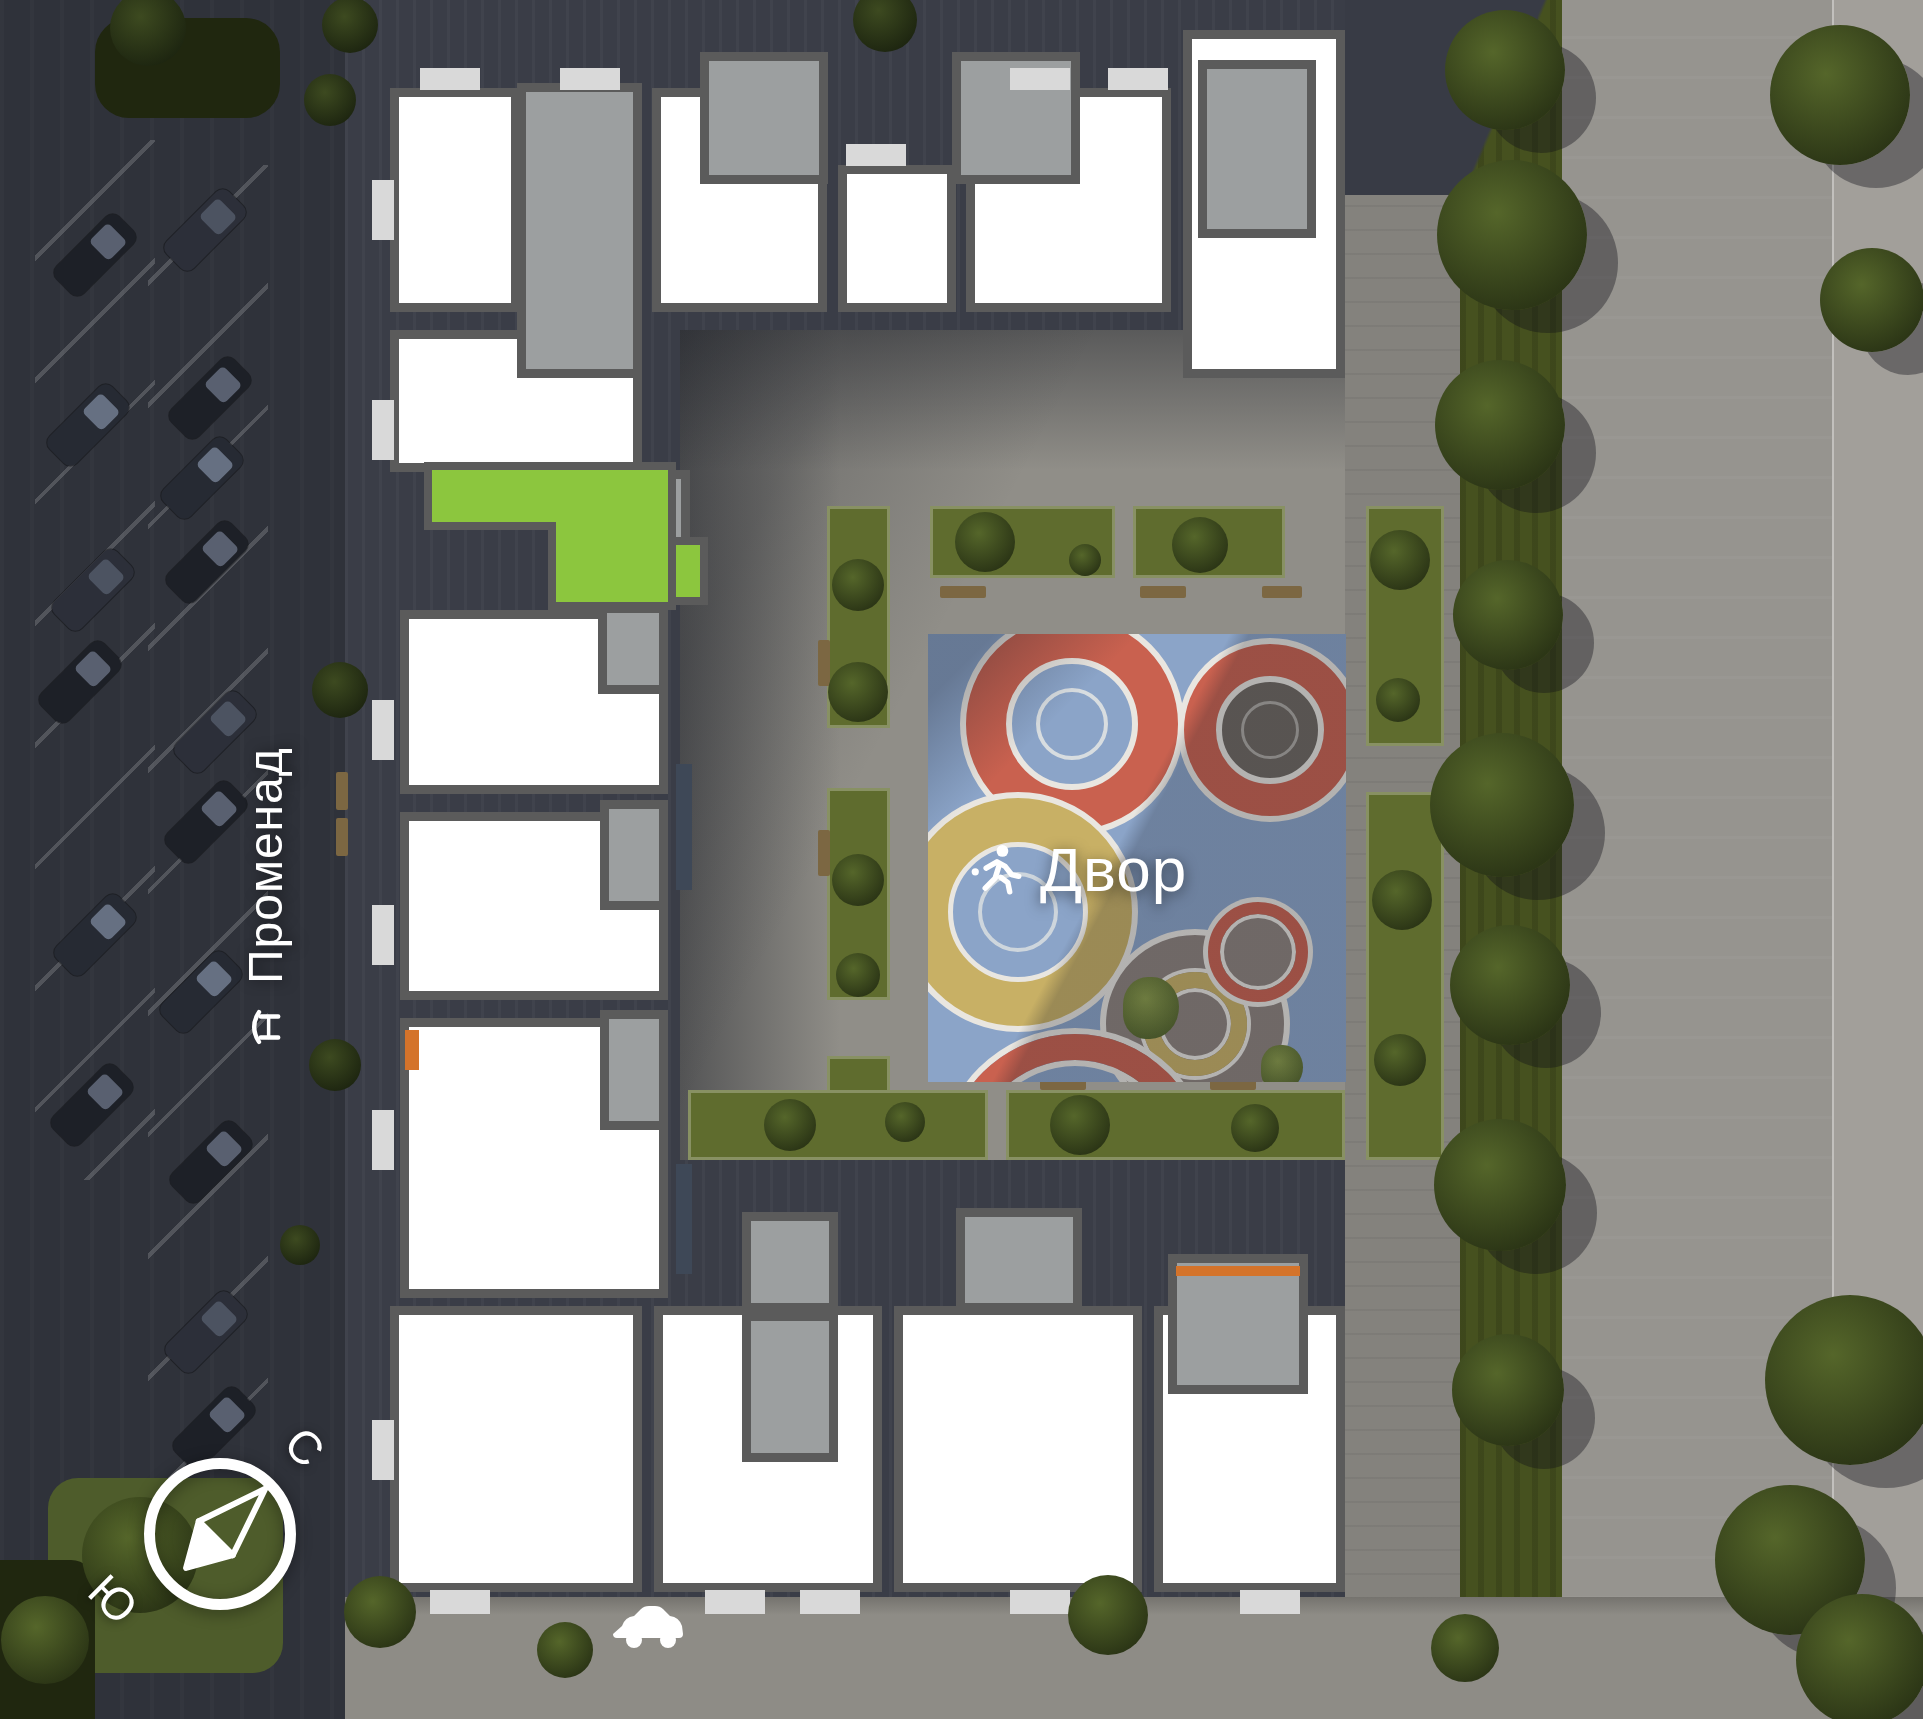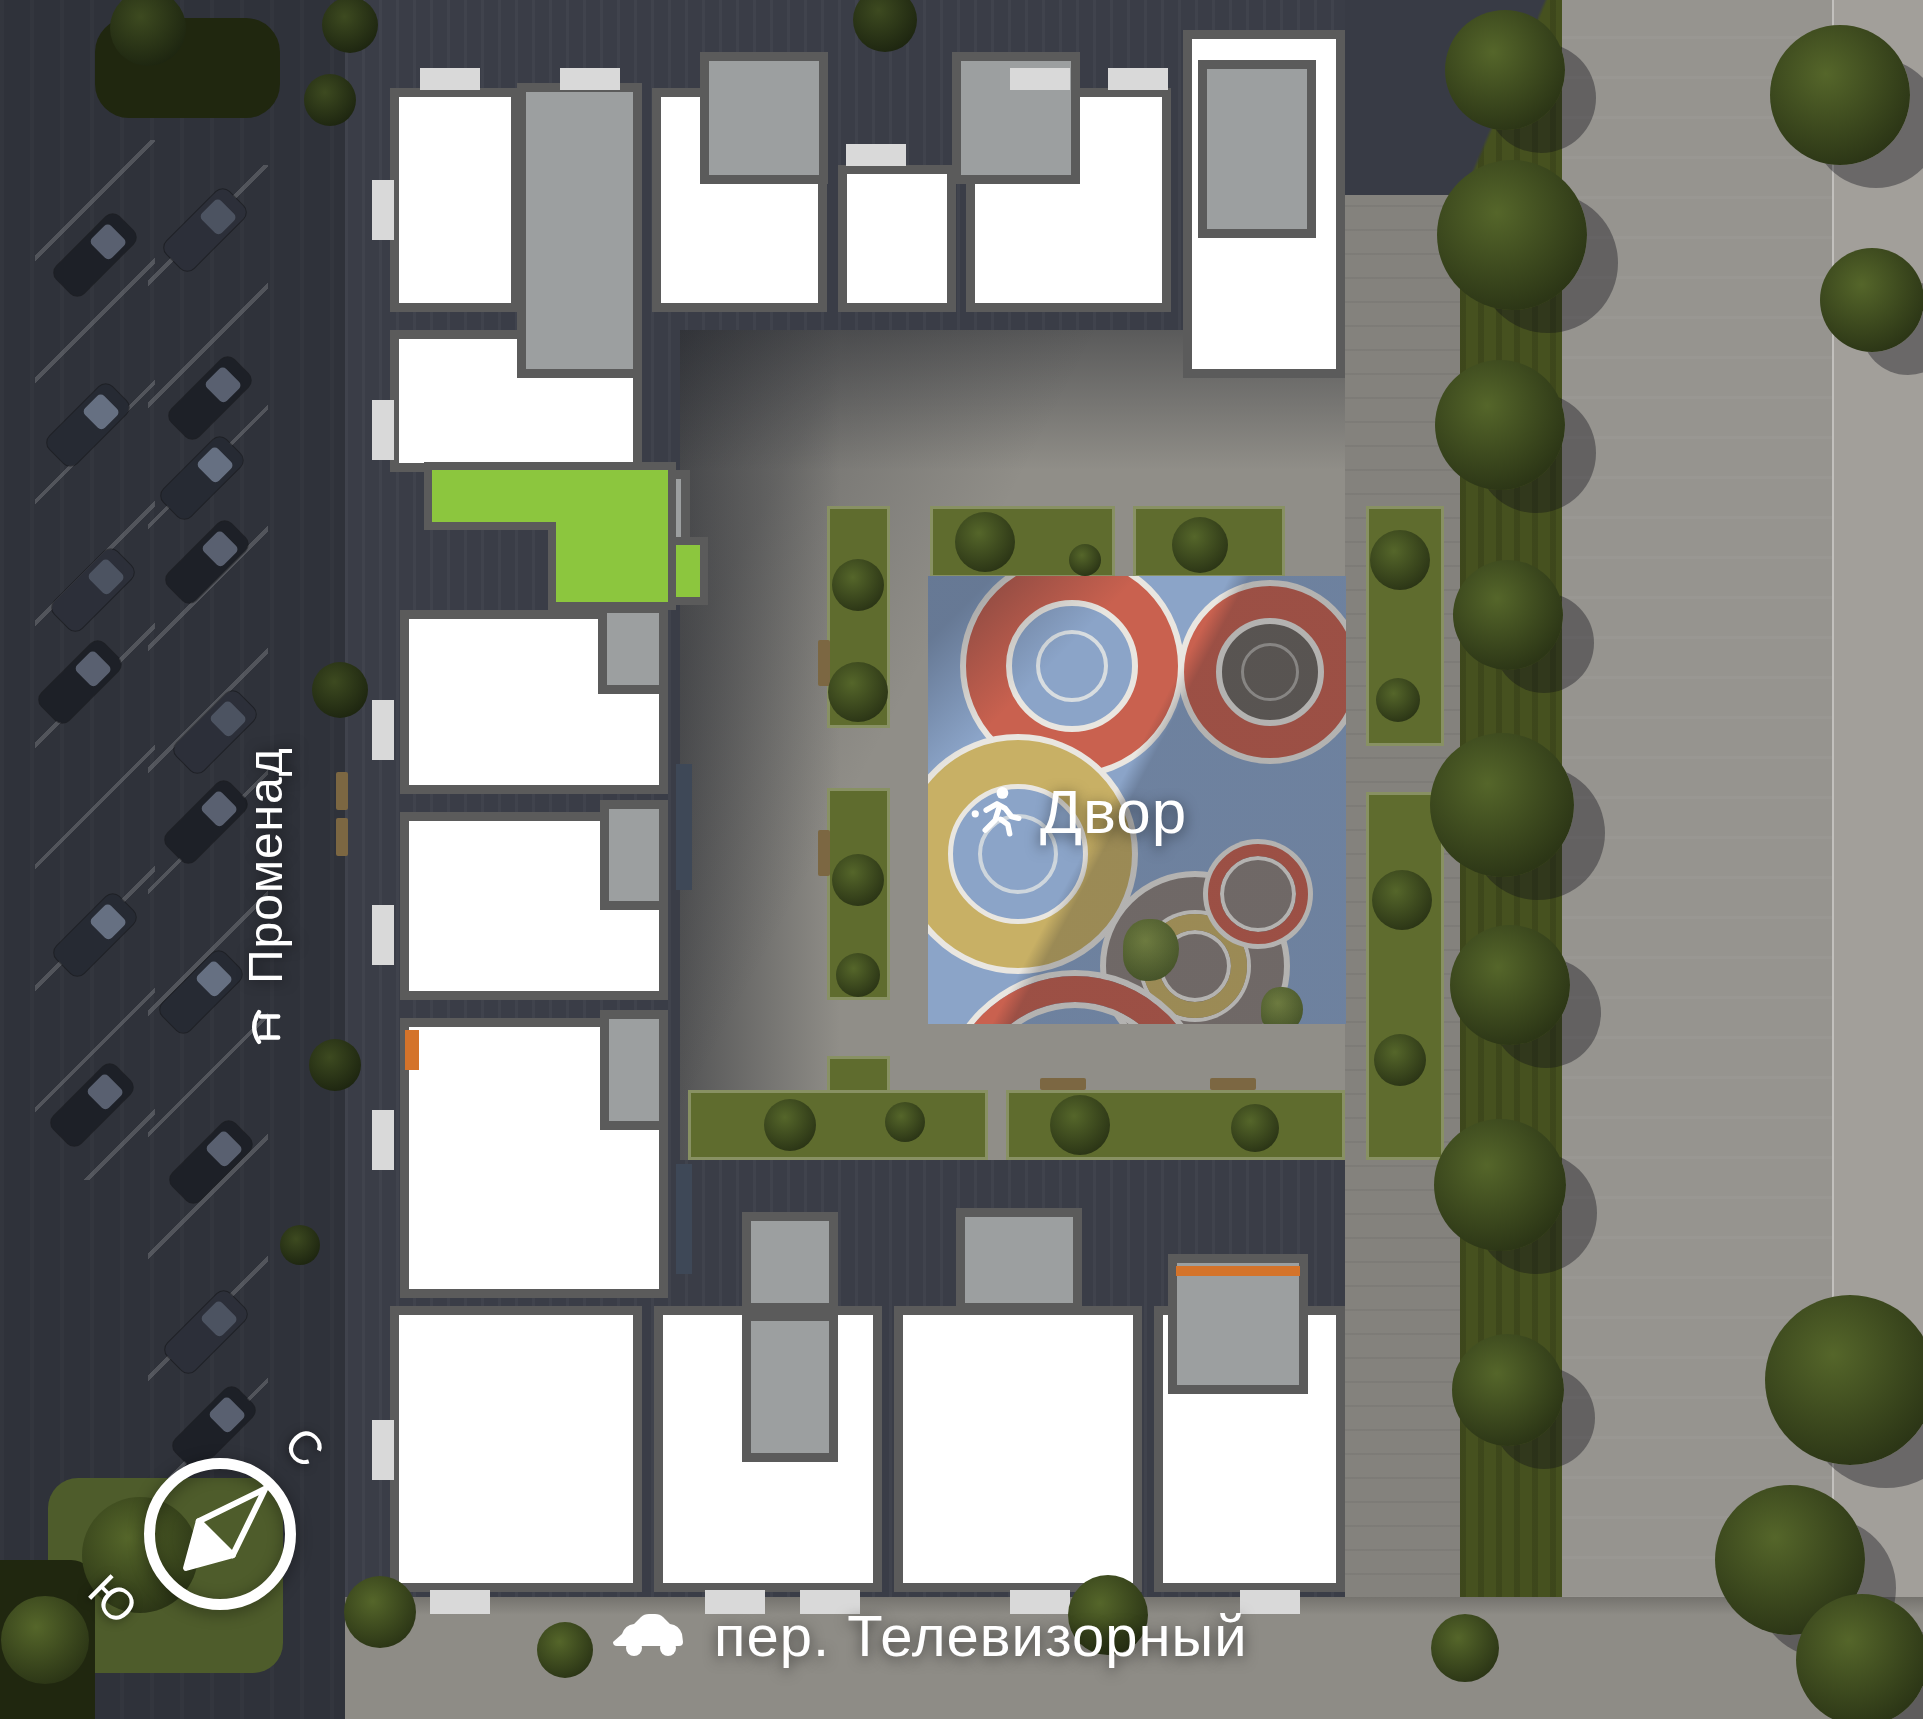--- a/index.html
+++ b/index.html
@@ -38,21 +38,21 @@
     #908e88 repeating-linear-gradient(90deg,rgba(0,0,0,.04) 0 2px,transparent 2px 26px);background-color:#908e88}
   #courtyard .sh-left{position:absolute;left:0;top:0;width:160px;height:830px;background:linear-gradient(90deg,rgba(24,27,35,.5),rgba(24,27,35,0))}
   #courtyard .sh-top{position:absolute;left:0;top:0;width:665px;height:140px;background:linear-gradient(180deg,rgba(24,27,35,.45),rgba(24,27,35,0))}
   #courtyard .sh-diag{position:absolute;inset:0;background:linear-gradient(118deg,rgba(24,27,35,.22) 16%,rgba(24,27,35,0) 38%)}
   .bed{background:#5f6c2e;border:3px solid rgba(225,225,212,.32);box-sizing:border-box}
   .tree{border-radius:50%;background:radial-gradient(circle at 40% 35%,#55662a,#2c3616 75%)}
   .tree.dk{background:radial-gradient(circle at 40% 35%,#3d4a20,#1d2510 78%)}
   .tree.street{box-shadow:36px 28px 0 -5px rgba(15,17,23,.38)}
   .bench{background:#7c6742;border-radius:2px}
   
-  #playground{left:928px;top:576px;width:418px;height:448px;background:#8ba4c8;overflow:hidden}
+  #playground{left:928px;top:634px;width:418px;height:448px;background:#8ba4c8;overflow:hidden}
   #playground .psh1{position:absolute;inset:0;background:linear-gradient(118deg,rgba(26,30,40,0) 46%,rgba(26,30,40,.26) 49%)}
   #playground .psh2{position:absolute;inset:0;background:linear-gradient(135deg,rgba(26,30,40,.32) 0 46px,rgba(26,30,40,0) 150px)}
   .ring{position:absolute;border-radius:50%;box-sizing:border-box}
   .cen{position:absolute;left:50%;top:50%;transform:translate(-50%,-50%);border-radius:50%;box-sizing:border-box}
   .blob{position:absolute;border-radius:48% 52% 56% 44%;background:radial-gradient(circle at 40% 35%,#8a9b48,#55662a 78%)}
   
   .unit{position:absolute;background:#fff;border:9px solid #5b5b5b;box-sizing:border-box}
   .core{position:absolute;background:#9c9fa0;border:9px solid #5b5b5b;box-sizing:border-box}
   .glass{position:absolute;background:#3e4857}
   .nub{position:absolute;background:#d9d9d9}
@@ -328,21 +328,20 @@
     </svg>
     <span class="txt">Променад</span>
   </div>
 
   <div class="abs lbl" id="label-tv">
     <svg width="76" height="52" viewBox="0 0 76 52">
       <path fill="#fff" d="M10 24 q3 -9 12 -10 l7 -7 q3 -3 8 -3 h6 q5 0 8 3 l7 7 q9 1 12 10 l1 8 q0 4 -4 4 h-62 q-4 0 -4 -4 z"></path>
       <circle cx="22" cy="38" r="8" fill="#fff"></circle>
       <circle cx="56" cy="38" r="8" fill="#fff"></circle>
     </svg>
-    <span class="txt">пер. Телевизорный</span>
   </div>
 
   <div class="abs" id="compass">
     <div class="dial"></div>
     <svg width="140" height="140" viewBox="0 0 140 140">
       <polygon points="70,6 46,76 94,76" fill="none" stroke="#fff" stroke-width="6" stroke-linejoin="round"></polygon>
       <polygon points="46,76 94,76 70,118" fill="#fff" stroke="#fff" stroke-width="6" stroke-linejoin="round"></polygon>
     </svg>
   </div>
   <div class="abs compass-letter" id="c-north">С</div>

